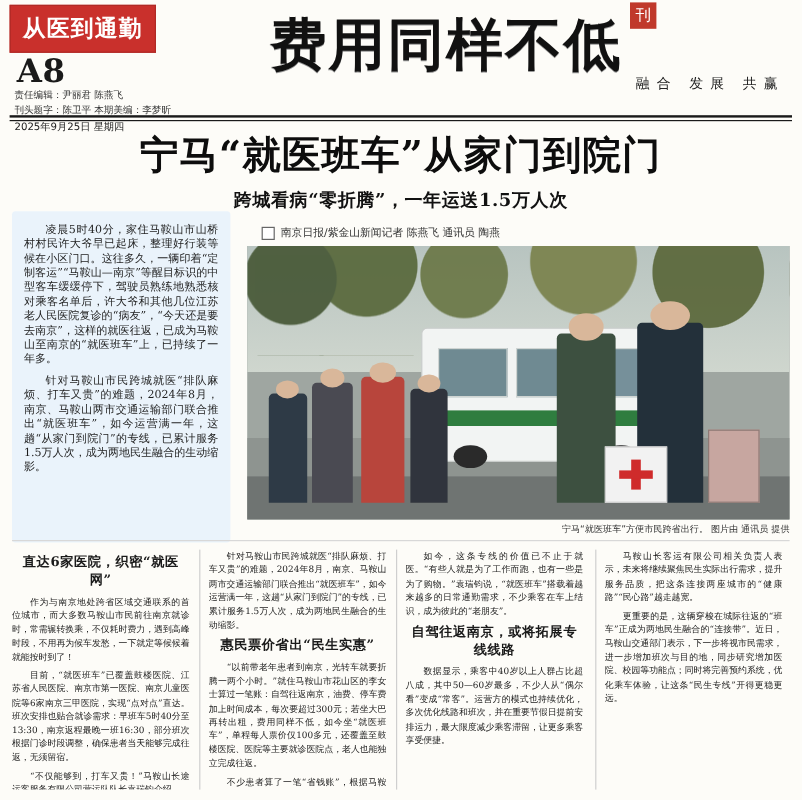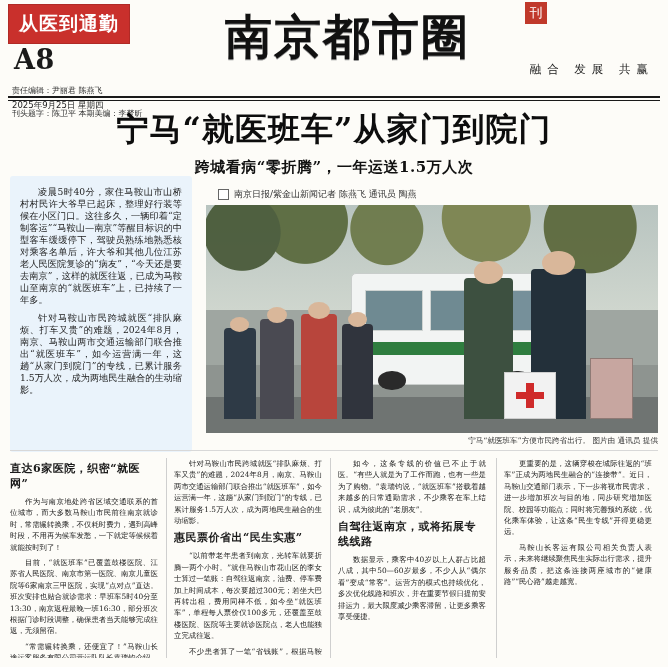--- a/index.html
+++ b/index.html
@@ -20,21 +20,21 @@
     background:#c9302c;color:#fff;display:flex;align-items:center;justify-content:center;
     font-family:"DejaVu Serif","Liberation Serif",serif;font-weight:bold;font-size:19px;
     letter-spacing:1px;border:1px solid #b02a26;
   }
   .page-no{
     position:absolute;left:14px;top:44px;
     font-family:"DejaVu Serif","Liberation Serif",serif;
     font-size:27px;font-weight:bold;letter-spacing:0.5px;
   }
   .meta-lines{position:absolute;left:12px;top:74px;font-size:8px;color:#333;line-height:12px;}
-  .meta-lines div{white-space:nowrap;margin-top:11px;}
+  .meta-lines div{white-space:nowrap;}
   .meta-date{position:absolute;left:12px;top:56px;font-size:8.5px;color:#222;margin-top:44px;}
 
   .big-title{
     position:absolute;left:225px;top:6px;
     font-family:"DejaVu Serif","Liberation Serif",serif;
     font-size:47px;font-weight:bold;color:#111;letter-spacing:2px;
     text-shadow:0 1px 0 #999;
   }
   .title-stamp{
     position:absolute;left:525px;top:2px;width:22px;height:22px;background:#c0392b;
@@ -124,21 +124,21 @@
   .c1{left:0;}
   .c2{left:164px;}
   .c3{left:328px;}
   .c4{left:494px;}
   .col p{
     margin:0 0 4px 0;font-size:7.4px;line-height:11.4px;text-align:justify;
     text-indent:15px;color:#1b1b1b;
     font-family:"DejaVu Serif","Liberation Serif",serif;
   }
   .sec-h{
-    display:block;text-align:left;font-weight:bold;font-size:11px;margin:3px 0 5px 0;
+    display:block;text-align:center;font-weight:bold;font-size:11px;margin:3px 0 5px 0;
     font-family:"DejaVu Serif","Liberation Serif",serif;letter-spacing:0.5px;text-indent:0;
   }
   .vline{position:absolute;top:0;width:1px;height:200px;background:#cfcfcf;}
   .v1{left:156px;}
   .v2{left:320px;}
   .v3{left:486px;}
   .col-divider{position:absolute;left:10px;right:10px;top:450px;height:1px;background:#d8d8d8;}
 </style>
 </head>
 <body>
@@ -146,21 +146,21 @@
 <div class="page">
 
   <div class="masthead">
     <div class="logo-box">从医到通勤</div>
     <div class="page-no">A8</div>
     <div class="meta-date">2025年9月25日 星期四</div>
     <div class="meta-lines">
       <div>责任编辑：尹丽君  陈燕飞</div>
       <div>刊头题字：陈卫平  本期美编：李梦昕</div>
     </div>
-    <div class="big-title">南京都市圈</div>
+    <div class="big-title">费用同样不低</div>
     <div class="title-stamp">刊</div>
     <div class="slogan">融合  发展  共赢</div>
     <div class="rule-thick"></div>
     <div class="rule-thin"></div>
   </div>
 
   <div class="headline">宁马“就医班车”从家门到院门</div>
   <div class="subhead">跨城看病“零折腾”，一年运送1.5万人次</div>
   <div class="byline">
     <span class="bl-mark"></span>
@@ -214,35 +214,35 @@
 
   <div class="body-area">
     <div class="vline v1"></div>
     <div class="vline v2"></div>
     <div class="vline v3"></div>
 
     <div class="col c1">
       <span class="sec-h">直达6家医院，织密“就医网”</span>
       <p>作为与南京地处跨省区域交通联系的首位城市，而大多数马鞍山市民前往南京就诊时，常需辗转换乘，不仅耗时费力，遇到高峰时段，不用再为候车发愁，一下就定等候候着就能按时到了！</p>
       <p>目前，“就医班车”已覆盖鼓楼医院、江苏省人民医院、南京市第一医院、南京儿童医院等6家南京三甲医院，实现“点对点”直达。班次安排也贴合就诊需求：早班车5时40分至13:30，南京返程最晚一班16:30，部分班次根据门诊时段调整，确保患者当天能够完成往返，无须留宿。</p>
-      <p>“常需辗转换乘，还便宜了！”马鞍山长途运客服务有限公司营运队队长袁瑞钧介绍。</p>
+      <p>“不仅能够到，打车又贵！”马鞍山长途运客服务有限公司营运队队长袁瑞钧介绍。</p>
     </div>
 
     <div class="col c2">
       <p>针对马鞍山市民跨城就医“排队麻烦、打车又贵”的难题，2024年8月，南京、马鞍山两市交通运输部门联合推出“就医班车”，如今运营满一年，这趟“从家门到院门”的专线，已累计服务1.5万人次，成为两地民生融合的生动缩影。</p>
       <span class="sec-h">惠民票价省出“民生实惠”</span>
       <p>“以前带老年患者到南京，光转车就要折腾一两个小时。”就住马鞍山市花山区的李女士算过一笔账：自驾往返南京，油费、停车费加上时间成本，每次要超过300元；若坐大巴再转出租，费用同样不低，如今坐“就医班车”，单程每人票价仅100多元，还覆盖至鼓楼医院、医院等主要就诊医院点，老人也能独立完成往返。</p>
       <p>不少患者算了一笔“省钱账”，根据马鞍山长途客运站统计，“就医班车”开通至今，单程平均票价为59.6元，一年服务10次，比单人比起打车或自驾省下数千元。</p>
     </div>
 
     <div class="col c3">
       <p>如今，这条专线的价值已不止于就医。“有些人就是为了工作而跑，也有一些是为了购物。”袁瑞钧说，“就医班车”搭载着越来越多的日常通勤需求，不少乘客在车上结识，成为彼此的“老朋友”。</p>
       <span class="sec-h">自驾往返南京，或将拓展专线线路</span>
       <p>数据显示，乘客中40岁以上人群占比超八成，其中50—60岁最多，不少人从“偶尔看”变成“常客”。运营方的模式也持续优化，多次优化线路和班次，并在重要节假日提前安排运力，最大限度减少乘客滞留，让更多乘客享受便捷。</p>
     </div>
 
     <div class="col c4">
+      <p>马鞍山长客运有限公司相关负责人表示，未来将继续聚焦民生实际出行需求，提升服务品质，把这条连接两座城市的“健康路”“民心路”越走越宽。</p>
       <p>更重要的是，这辆穿梭在城际往返的“班车”正成为两地民生融合的“连接带”。近日，马鞍山交通部门表示，下一步将视市民需求，进一步增加班次与目的地，同步研究增加医院、校园等功能点；同时将完善预约系统，优化乘车体验，让这条“民生专线”开得更稳更远。</p>
-      <p>马鞍山长客运有限公司相关负责人表示，未来将继续聚焦民生实际出行需求，提升服务品质，把这条连接两座城市的“健康路”“民心路”越走越宽。</p>
     </div>
   </div>
 
 </div>
 
 </body></html>

